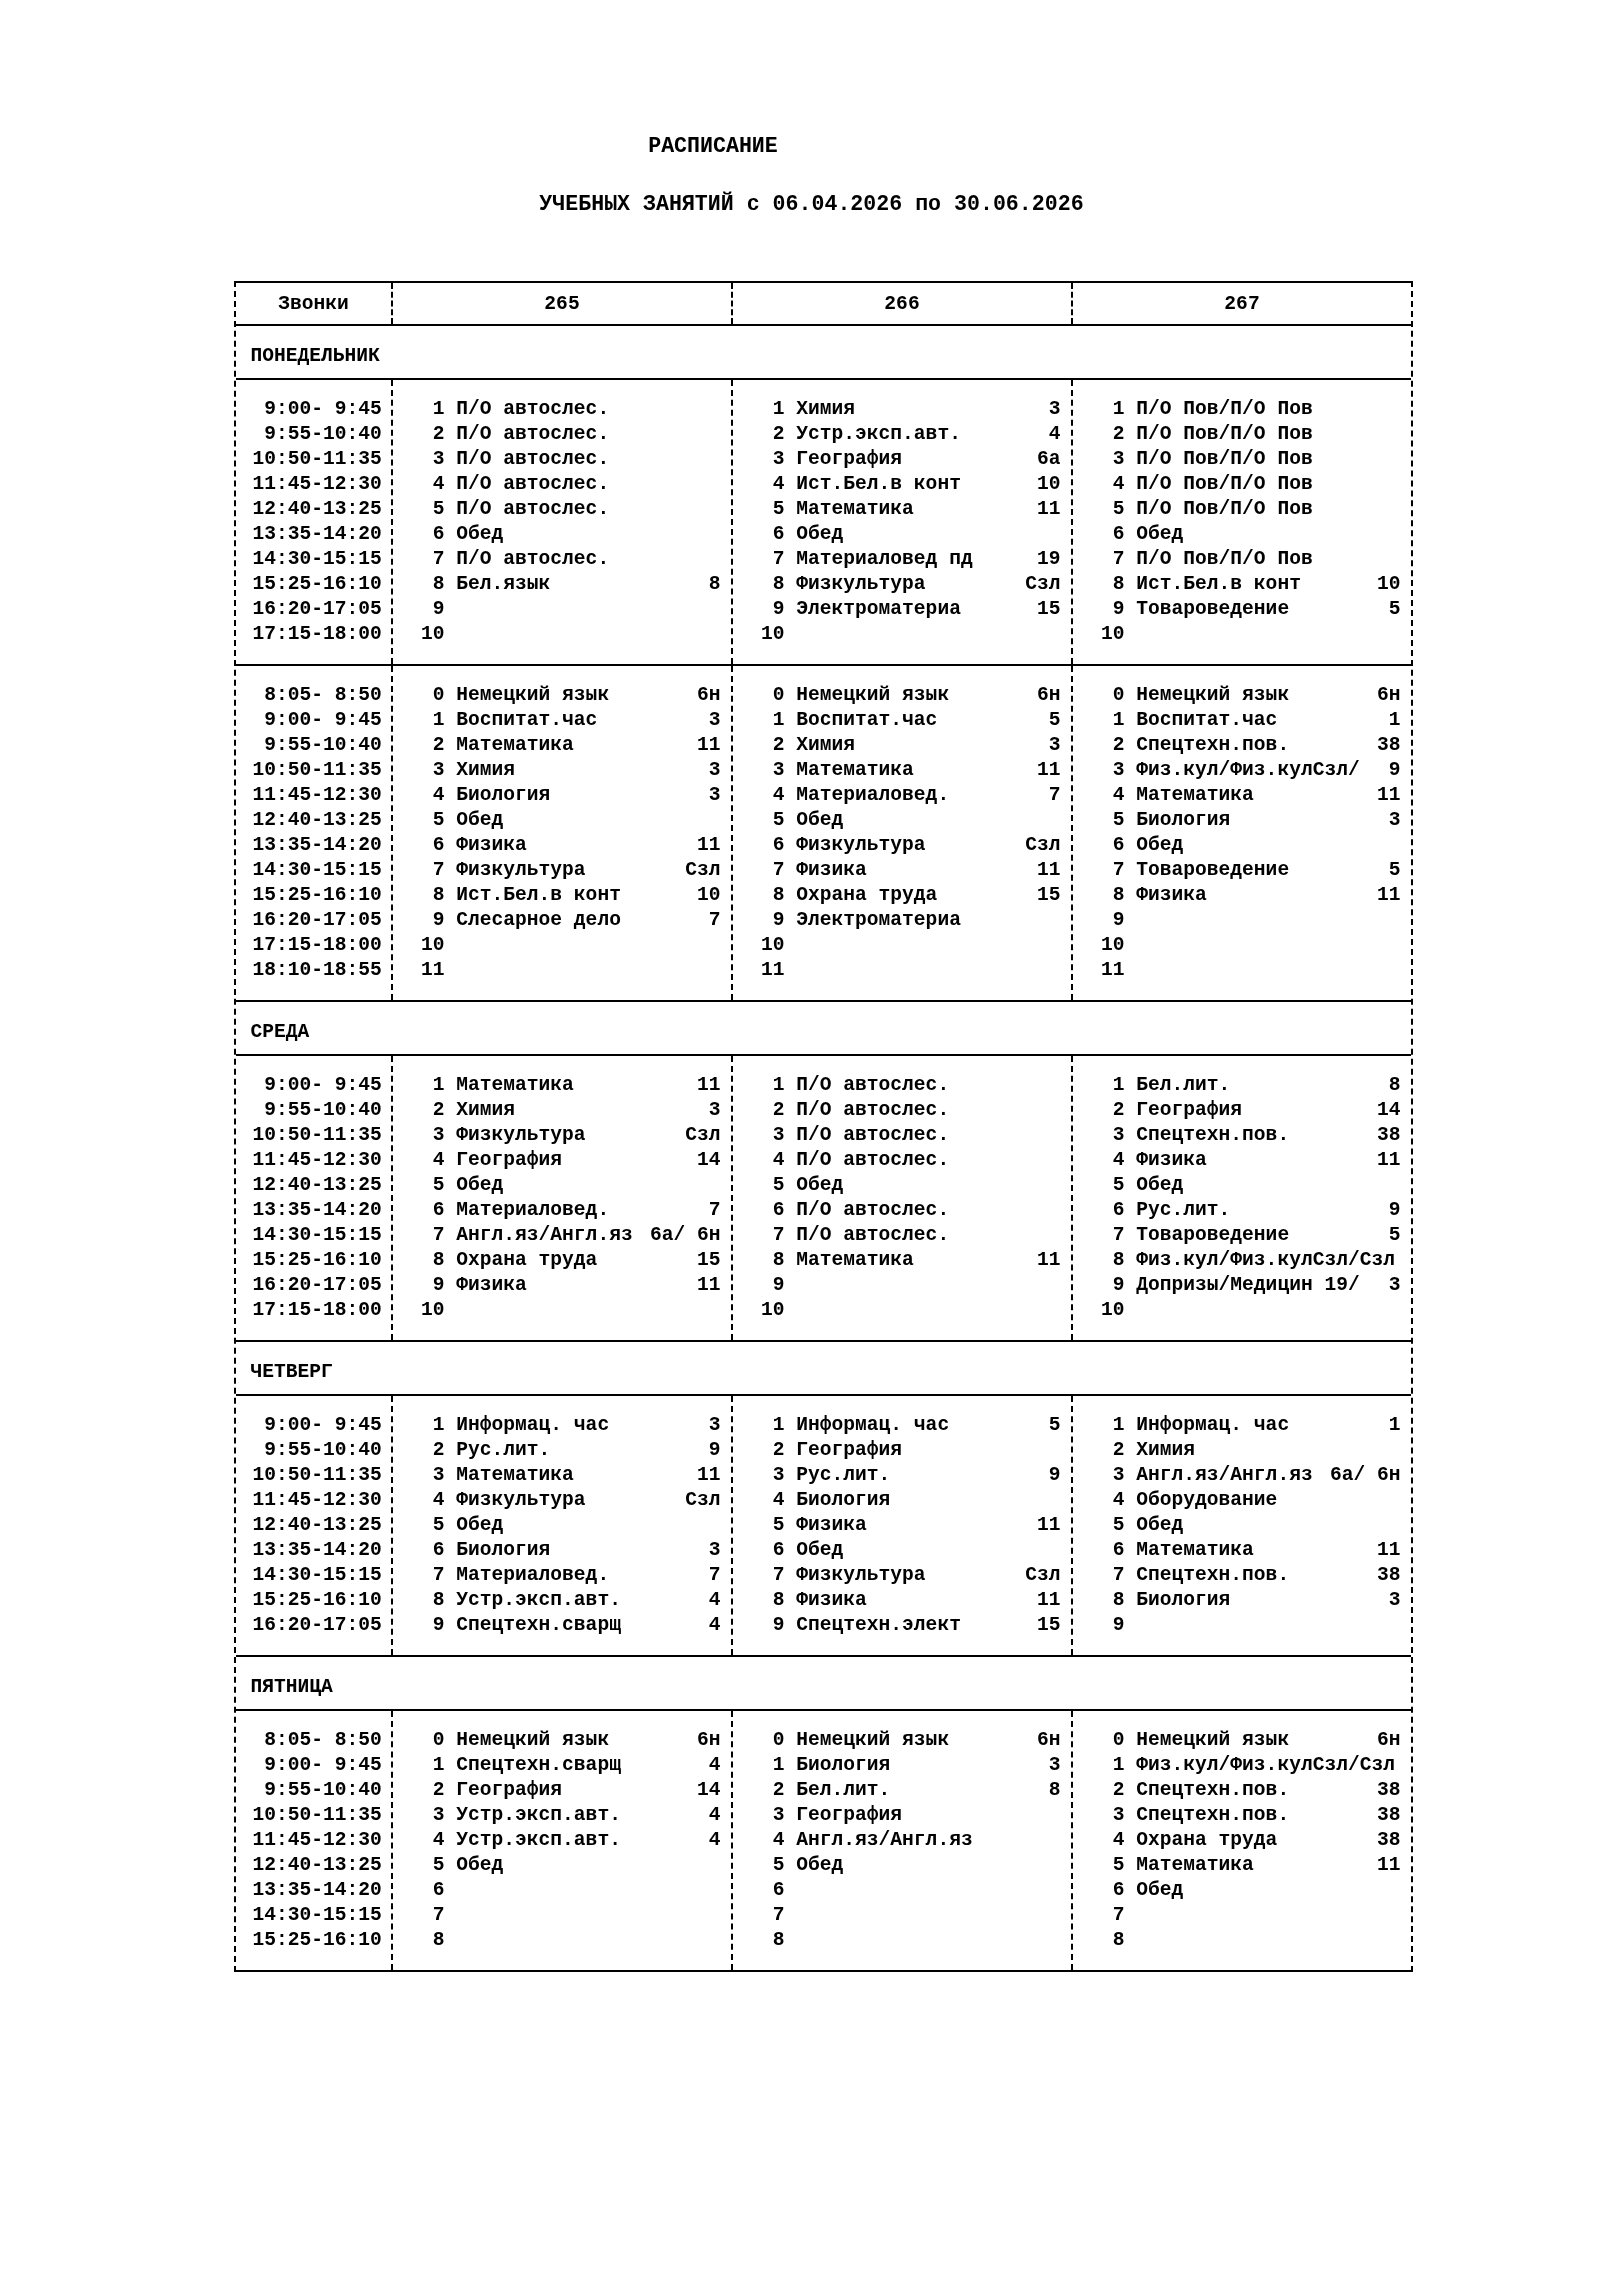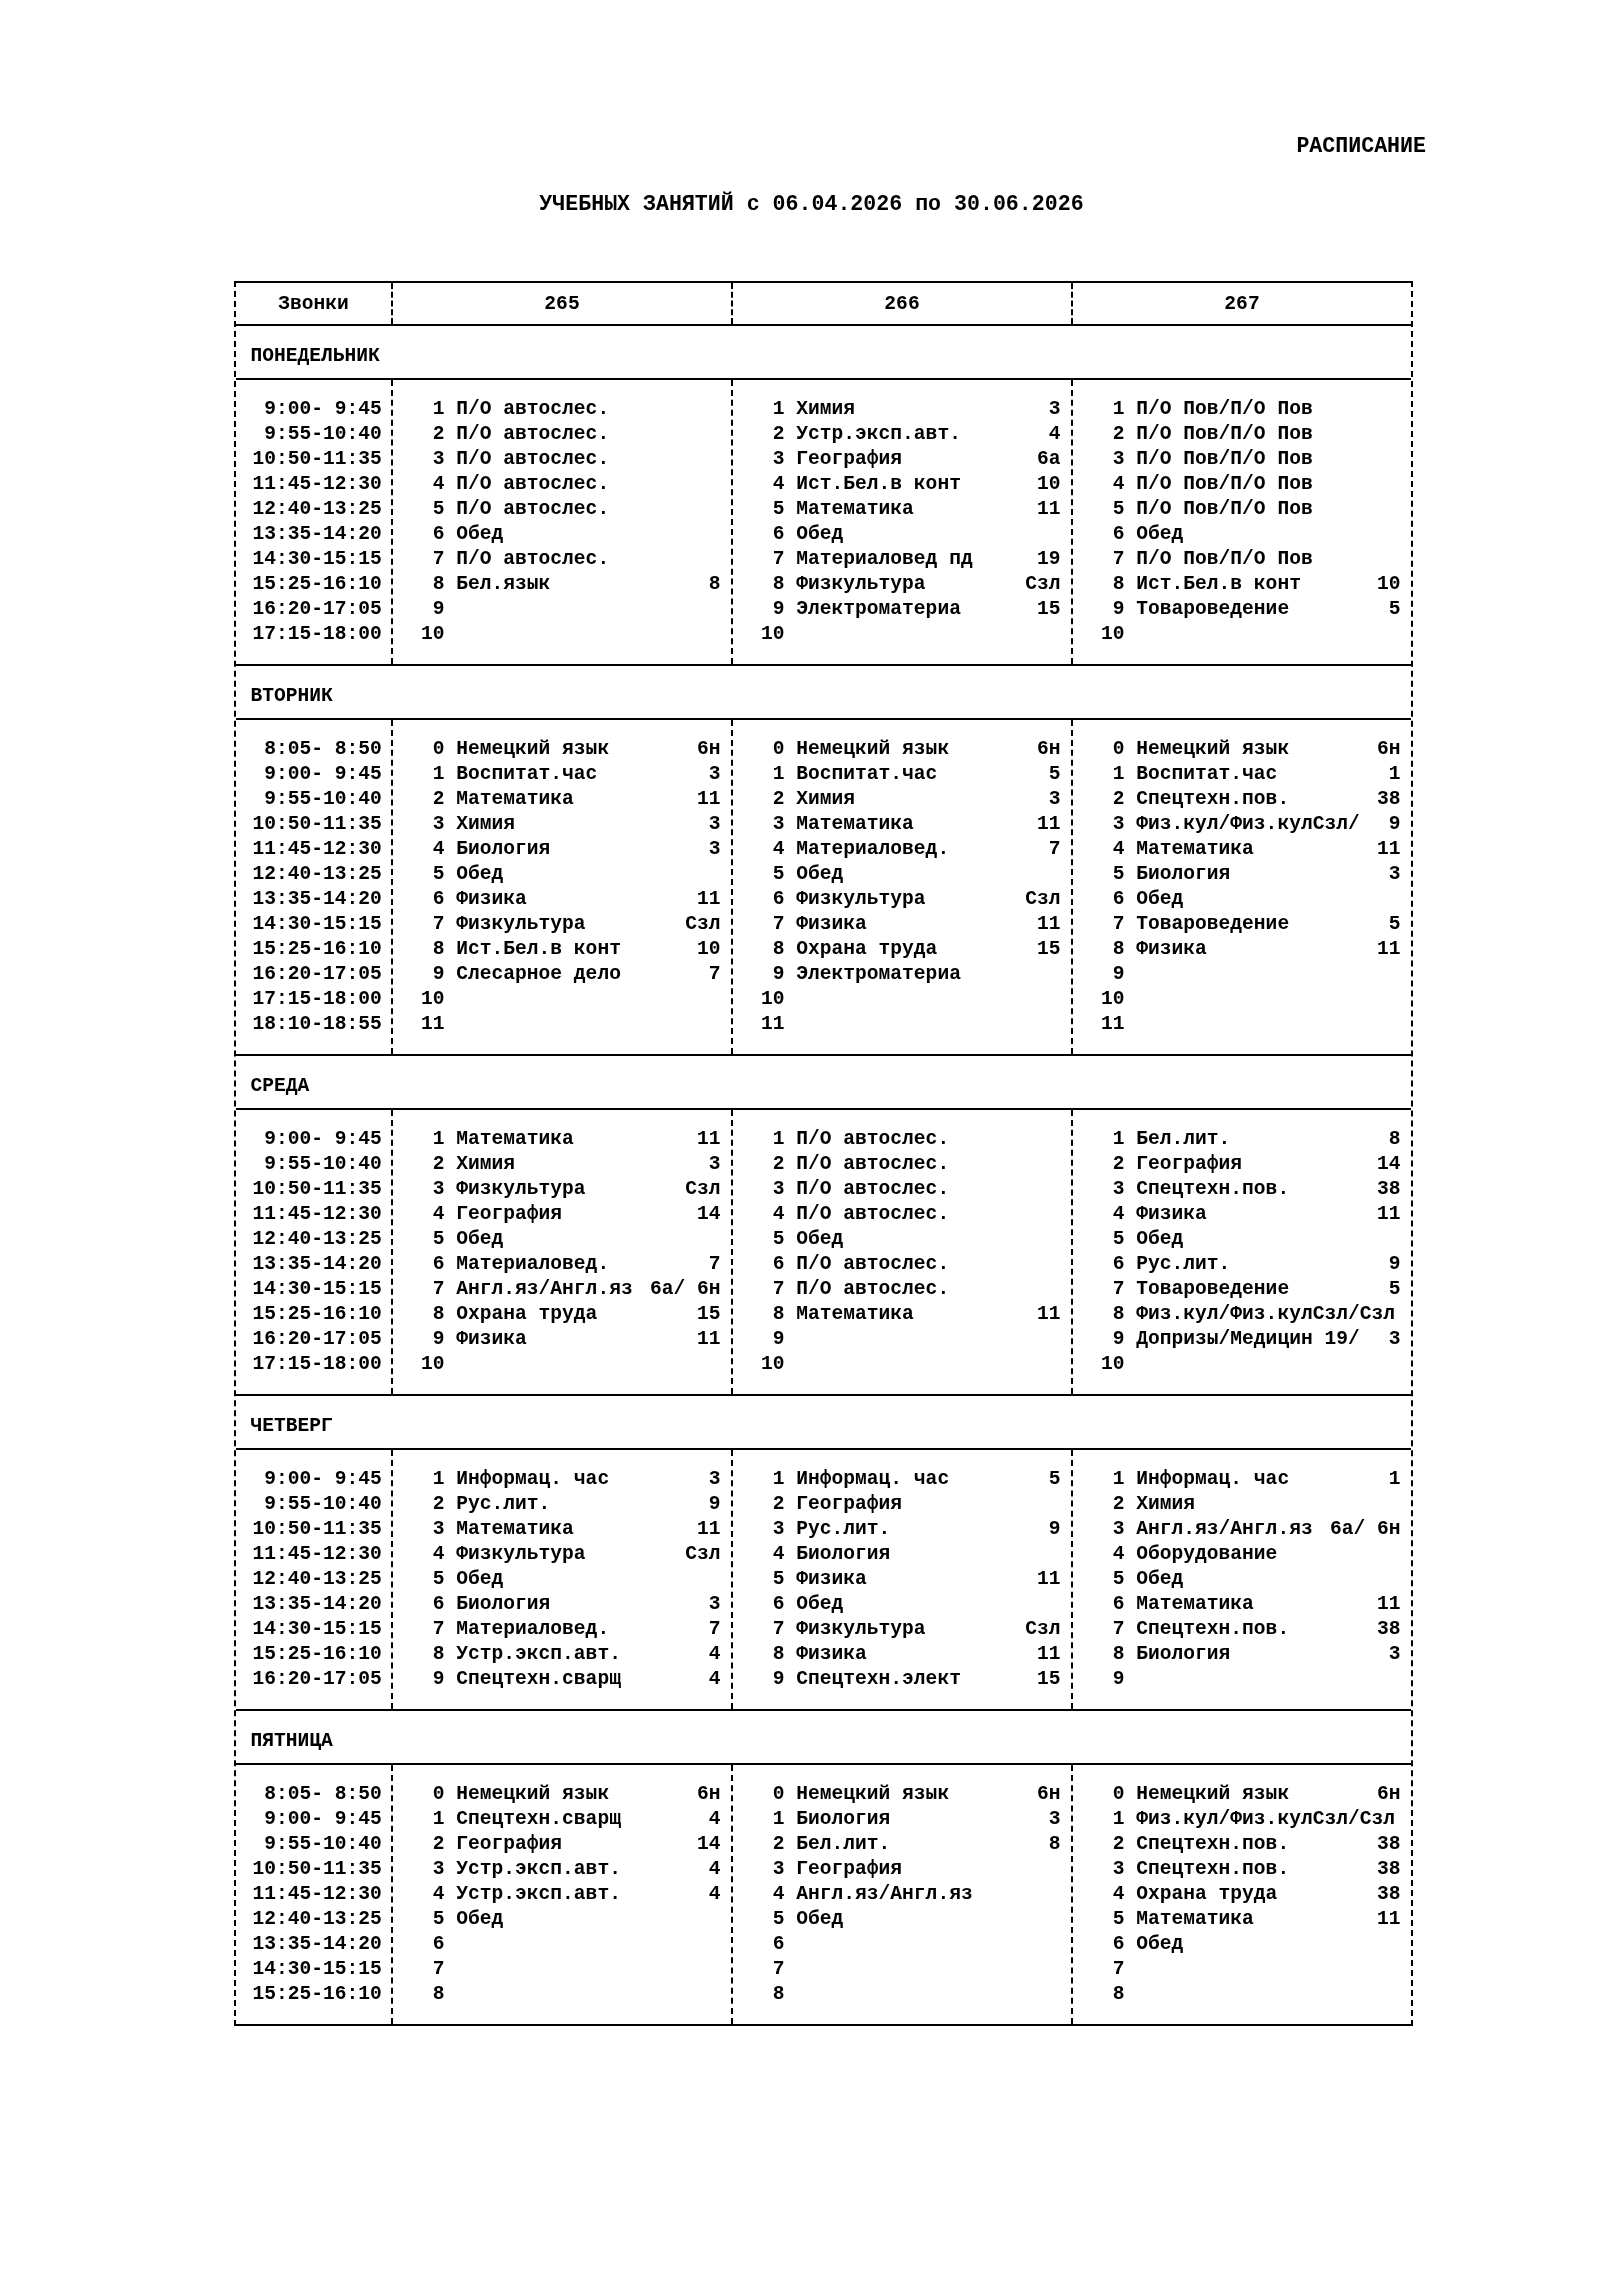--- a/index.html
+++ b/index.html
@@ -6,21 +6,21 @@
   body{
     width:1623px;height:2295px;
     background:#ffffff;color:#000;
     font-family:"Liberation Mono","DejaVu Sans Mono",monospace;
     font-weight:bold;
     position:relative;
   }
   *{box-sizing:border-box;}
   .doc-title{
     position:absolute;top:134px;left:0;width:1426px;
-    text-align:right;font-size:21.6px;white-space:pre;
+    text-align:center;font-size:21.6px;white-space:pre;
   }
   .doc-subtitle{
     position:absolute;top:192px;left:0;width:1623px;
     text-align:center;font-size:21.6px;white-space:pre;
   }
   .timetable{
     position:absolute;left:234px;top:281px;width:1179px;
     border-top:2px solid #000;border-bottom:2px solid #000;
     border-left:2px dashed #000;border-right:2px dashed #000;
     font-size:19.6px;
@@ -119,23 +119,20 @@
         <div class="lesson-row"><span class="lesson-num">3</span><span class="lesson-subj">П/О Пов/П/О Пов</span><span class="lesson-room"></span></div>
         <div class="lesson-row"><span class="lesson-num">4</span><span class="lesson-subj">П/О Пов/П/О Пов</span><span class="lesson-room"></span></div>
         <div class="lesson-row"><span class="lesson-num">5</span><span class="lesson-subj">П/О Пов/П/О Пов</span><span class="lesson-room"></span></div>
         <div class="lesson-row"><span class="lesson-num">6</span><span class="lesson-subj">Обед</span><span class="lesson-room"></span></div>
         <div class="lesson-row"><span class="lesson-num">7</span><span class="lesson-subj">П/О Пов/П/О Пов</span><span class="lesson-room"></span></div>
         <div class="lesson-row"><span class="lesson-num">8</span><span class="lesson-subj">Ист.Бел.в конт</span><span class="lesson-room">10</span></div>
         <div class="lesson-row"><span class="lesson-num">9</span><span class="lesson-subj">Товароведение</span><span class="lesson-room">5</span></div>
         <div class="lesson-row"><span class="lesson-num">10</span><span class="lesson-subj"></span><span class="lesson-room"></span></div>
       </div>
     </div>
-    <div class="day-band">
-      <span>ВТОРНИК</span>
-    </div>
     <div class="day-grid">
       <div class="col time-col">
         <div class="time-row"> 8:05- 8:50</div>
         <div class="time-row"> 9:00- 9:45</div>
         <div class="time-row"> 9:55-10:40</div>
         <div class="time-row">10:50-11:35</div>
         <div class="time-row">11:45-12:30</div>
         <div class="time-row">12:40-13:25</div>
         <div class="time-row">13:35-14:20</div>
         <div class="time-row">14:30-15:15</div>

